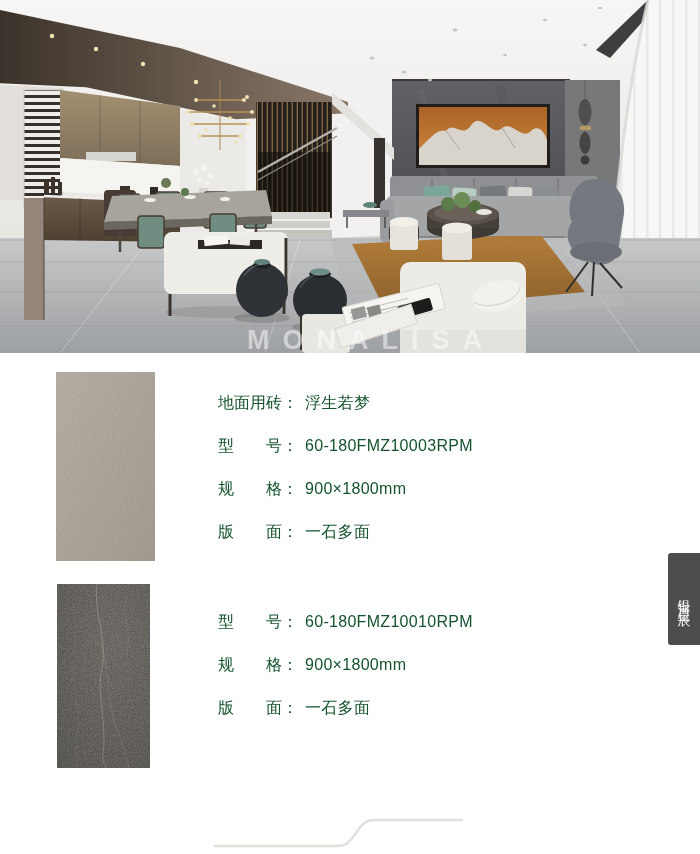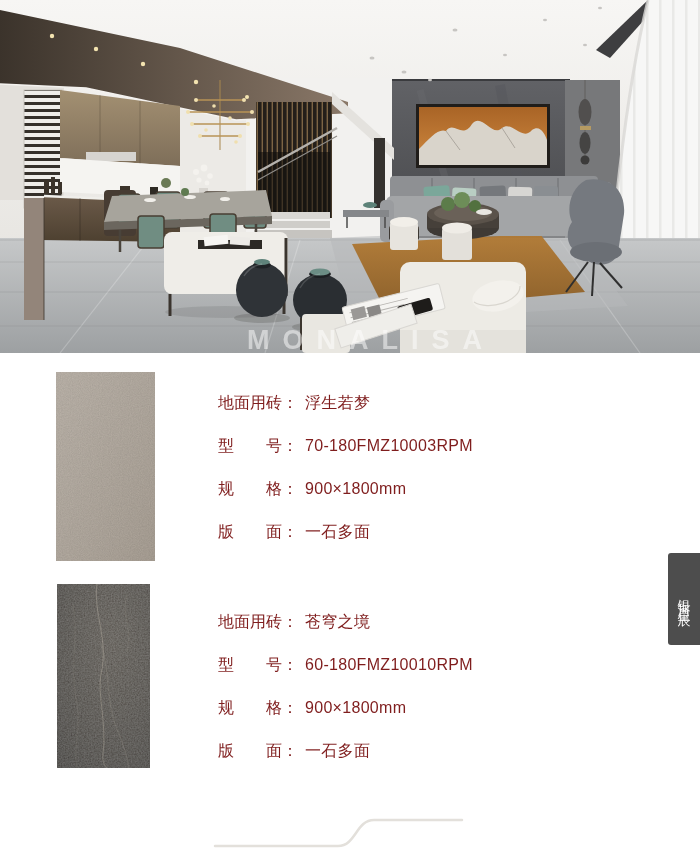--- a/index.html
+++ b/index.html
@@ -2,21 +2,21 @@
 <html><head>
 <meta charset="utf-8">
 <style>
   html,body{margin:0;padding:0;background:#ffffff;}
   .page{position:relative;width:700px;height:854px;background:#ffffff;overflow:hidden;
         font-family:"Liberation Sans","DejaVu Sans",sans-serif;}
   .photo{position:absolute;left:0;top:0;width:700px;height:353px;display:block;}
   .tile{position:absolute;display:block;}
   .tile-1{left:56px;top:372px;width:99px;height:189px;}
   .tile-2{left:57px;top:584px;width:93px;height:184px;}
-  .specs{position:absolute;left:218px;color:#7f1d1d;font-size:16px;line-height:22px;}
+  .specs{position:absolute;left:218px;color:#14532d;font-size:16px;line-height:22px;}
   .specs-1{top:392px;}
   .specs-2{top:611px;}
   .spec-row{height:22px;margin-bottom:21px;white-space:nowrap;}
   .spec-label{display:inline-block;width:64px;text-align:justify;text-align-last:justify;
               vertical-align:top;}
   .spec-colon{display:inline-block;vertical-align:top;}
   .spec-value{display:inline-block;margin-left:7px;vertical-align:top;letter-spacing:0.3px;}
   .side-tab{position:absolute;left:668px;top:553px;width:32px;height:92px;background:#4d4d4d;
             border-radius:3px 0 0 3px;display:flex;align-items:center;justify-content:center;
             cursor:pointer;}
@@ -392,21 +392,21 @@
     </defs>
     <rect width="99" height="189" fill="#b7aea3" filter="url(#t1-grain)"></rect>
     <rect width="99" height="189" fill="url(#t1-vig)"></rect>
   </svg>
 
   <div class="specs specs-1">
     <div class="spec-row">
       <span class="spec-label">地面用砖</span><span class="spec-colon">：</span><span class="spec-value">浮生若梦</span>
     </div>
     <div class="spec-row">
-      <span class="spec-label">型号</span><span class="spec-colon">：</span><span class="spec-value">70-180FMZ10003RPM</span>
+      <span class="spec-label">型号</span><span class="spec-colon">：</span><span class="spec-value">60-180FMZ10003RPM</span>
     </div>
     <div class="spec-row">
       <span class="spec-label">规格</span><span class="spec-colon">：</span><span class="spec-value">900×1800mm</span>
     </div>
     <div class="spec-row">
       <span class="spec-label">版面</span><span class="spec-colon">：</span><span class="spec-value">一石多面</span>
     </div>
   </div>
 
   <svg class="tile tile-2" viewBox="0 0 93 184" preserveAspectRatio="none">
@@ -432,23 +432,20 @@
       <path d="M40,0 C36,30 52,55 44,90 C40,110 50,140 46,170 C45,178 48,182 50,184" stroke-width="1"></path>
       <path d="M44,60 C54,90 48,120 62,150 C66,160 70,172 72,184" stroke-width="0.7" opacity="0.7"></path>
       <path d="M16,20 C22,50 12,85 20,120 C24,140 16,165 20,184" stroke-width="0.6" opacity="0.5"></path>
       <path d="M70,10 C64,30 76,45 70,68" stroke-width="0.6" opacity="0.5"></path>
     </g>
     <rect width="93" height="184" fill="url(#t2-shade)"></rect>
   </svg>
 
   <div class="specs specs-2">
     <div class="spec-row">
-      <span class="spec-label">地面用砖</span><span class="spec-colon">：</span><span class="spec-value">苍穹之境</span>
-    </div>
-    <div class="spec-row">
       <span class="spec-label">型号</span><span class="spec-colon">：</span><span class="spec-value">60-180FMZ10010RPM</span>
     </div>
     <div class="spec-row">
       <span class="spec-label">规格</span><span class="spec-colon">：</span><span class="spec-value">900×1800mm</span>
     </div>
     <div class="spec-row">
       <span class="spec-label">版面</span><span class="spec-colon">：</span><span class="spec-value">一石多面</span>
     </div>
   </div>
 

